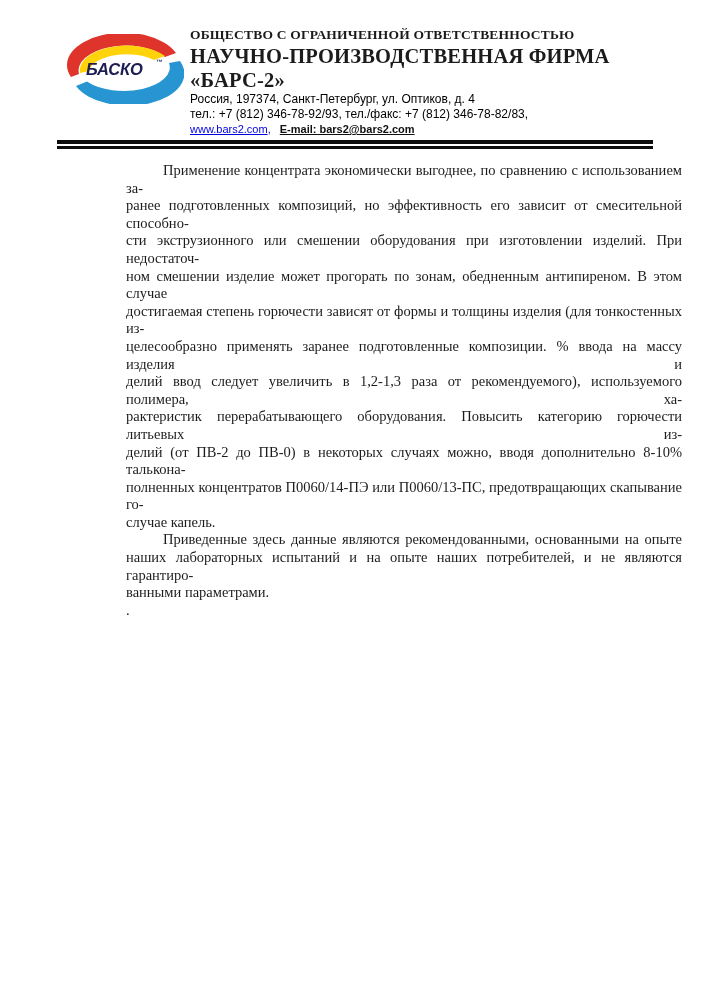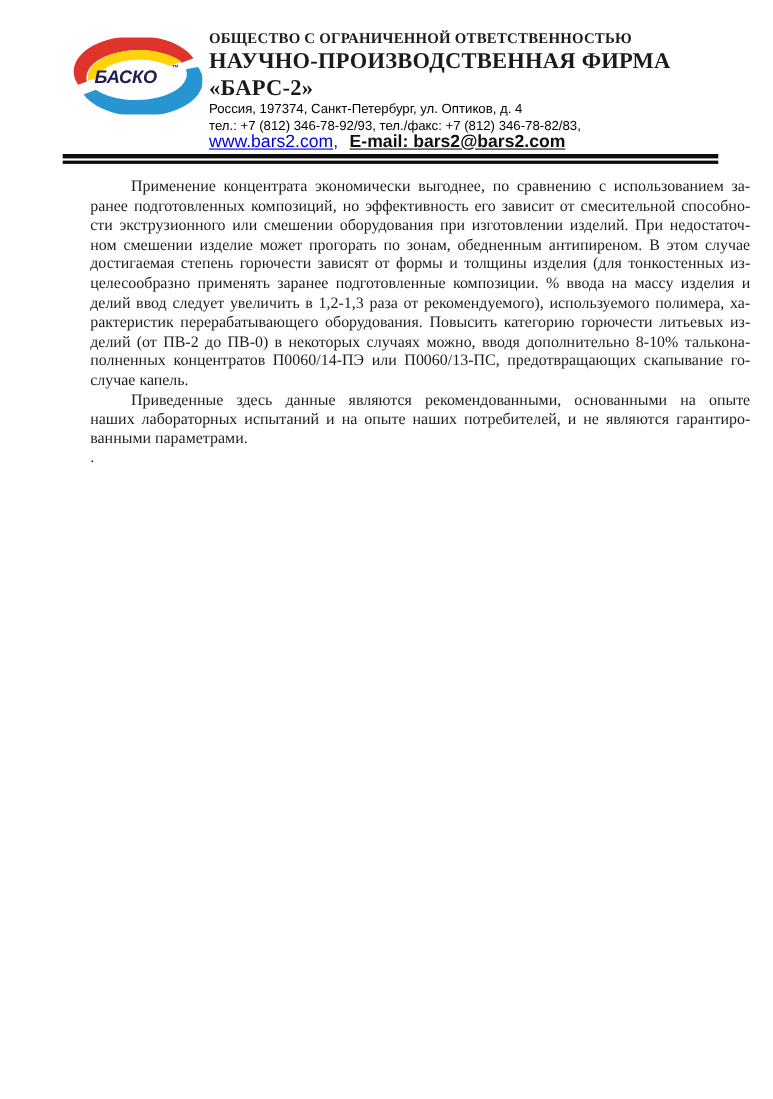--- a/index.html
+++ b/index.html
@@ -22,21 +22,21 @@
     font-size: 13.5px; line-height: 17px; letter-spacing: .2px;
   }
   .firm-name {
     font-family: Liberation Serif, serif; font-weight: bold;
     font-size: 20.5px; line-height: 24px; margin-top: 1px; letter-spacing: .2px;
   }
   .address, .phones {
     font-family: "Liberation Sans", sans-serif;
     font-size: 12px; line-height: 13.5px; margin-top: 1px; color: #000000;
   }
-  .webline { font-family: "Liberation Sans", sans-serif; font-size: 16px; line-height: 15px; margin-top: 1px; }
+  .webline { font-family: "Liberation Sans", sans-serif; font-size: 11px; line-height: 15px; margin-top: 1px; }
   .site { color: #0000e0; text-decoration: underline; }
   .sep { color: #0000e0; }
   .email { font-weight: bold; color: #101010; text-decoration: underline; margin-left: 6px; }
 
   
   .divider {
     margin: 3px 50px 0 57px;
     height: 2px;
     border-top: 4px solid #0d0d0d;
     border-bottom: 3px solid #0d0d0d;
@@ -44,21 +44,21 @@
 
   
   .content {
     margin: 13px 21px 0 82px;
     width: 600px;
     font-family: "Liberation Serif", serif;
     font-size: 14.5px;
     line-height: 17.6px;
     color: #1c1c1c;
   }
-  .line { white-space: normal; }
+  .line { white-space: normal; margin-left: 44px; }
   .jline { text-align: justify; text-align-last: justify; }
   .indent { text-indent: 37px; }
 </style>
 </head>
 <body>
 
 <div class="page">
 
   <div class="header">
 

